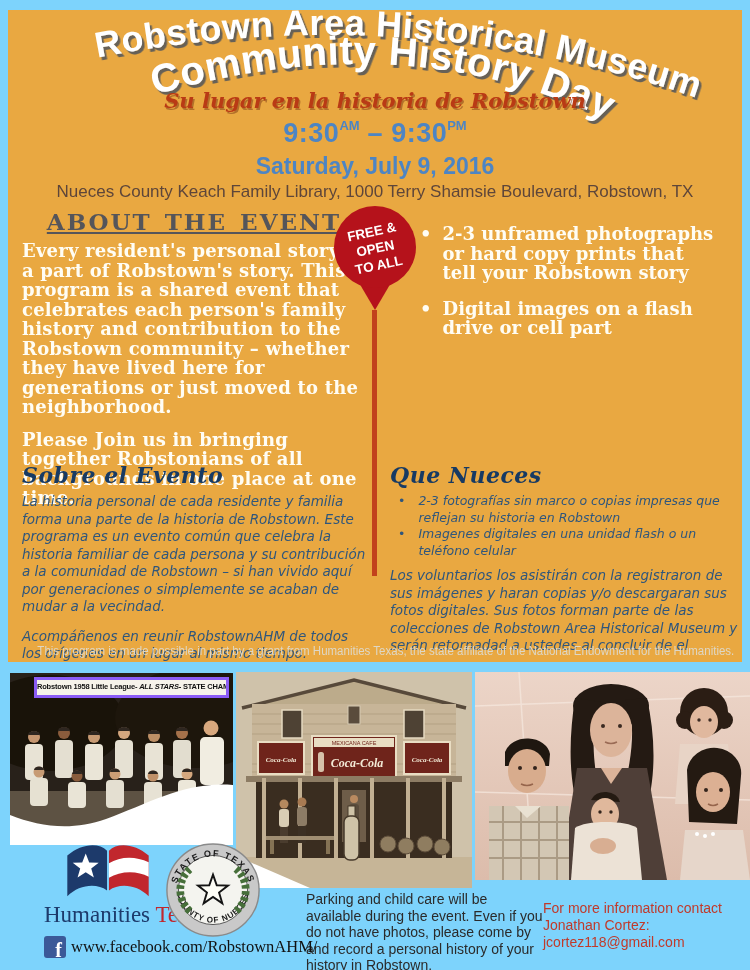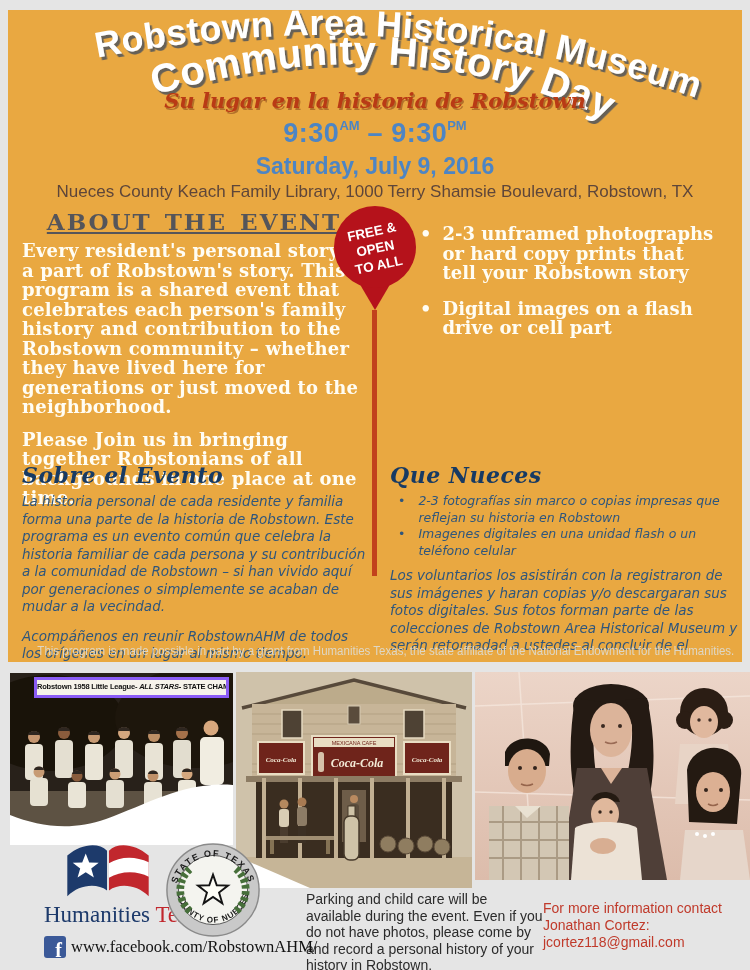--- a/index.html
+++ b/index.html
@@ -1,16 +1,16 @@
 <!DOCTYPE html>
 <html><head>
 <meta charset="utf-8">
 <style>
   html,body{margin:0;padding:0;background:#ffffff;}
-  #page{position:relative;width:750px;height:970px;background:#e5e5e5;overflow:hidden;
+  #page{position:relative;width:750px;height:970px;background:#7dd3fc;overflow:hidden;
         font-family:"Liberation Sans",sans-serif;}
   
   #poster{position:absolute;left:8px;top:10px;width:734px;height:652px;background:#e9a841;}
   #arc-title{position:absolute;left:0;top:0;width:734px;height:150px;}
   .subtitle{position:absolute;left:0;top:78px;width:100%;text-align:center;
      font:italic 700 21px "DejaVu Serif",serif;color:#b93a15;
      text-shadow:1.5px 1.5px 0 rgba(110,45,15,.45);}
   .time-line{position:absolute;left:0;top:108px;width:100%;text-align:center;
      color:#4d85c4;font-weight:700;font-size:27px;letter-spacing:.5px;}
   .time-line sup{font-size:13px;vertical-align:12px;letter-spacing:0;}

